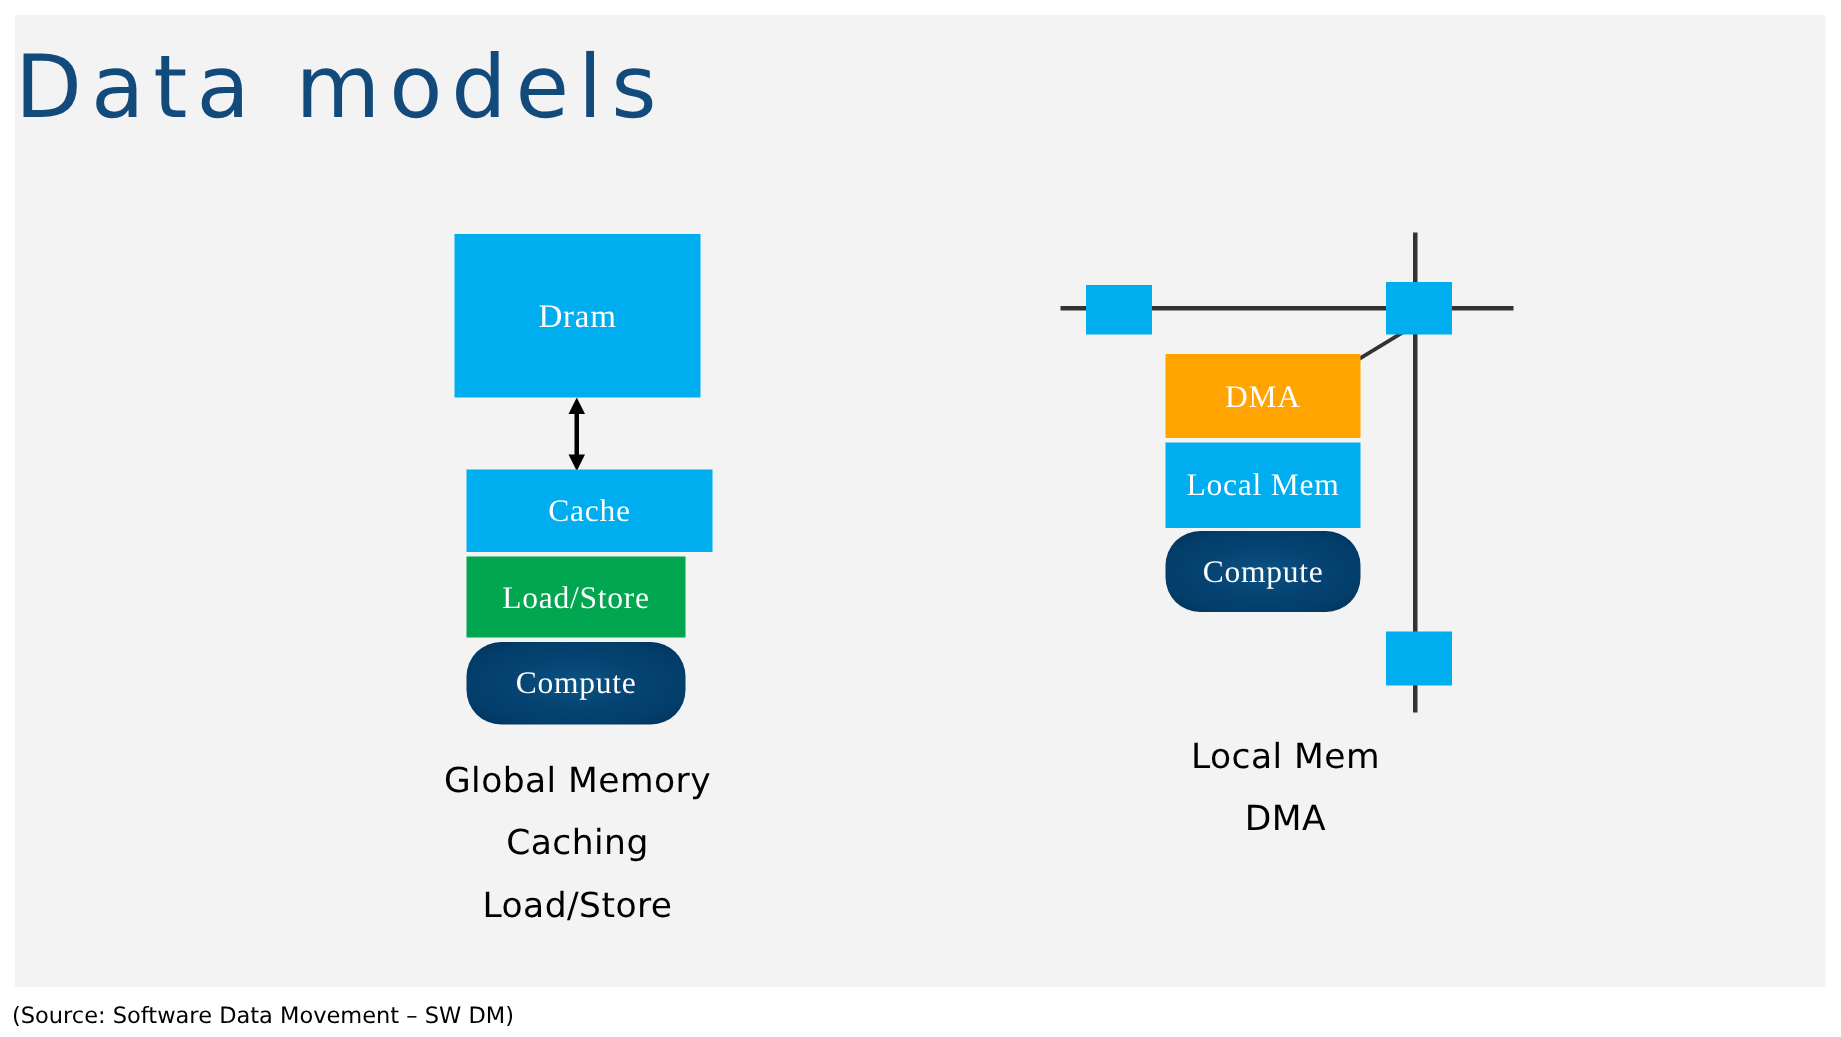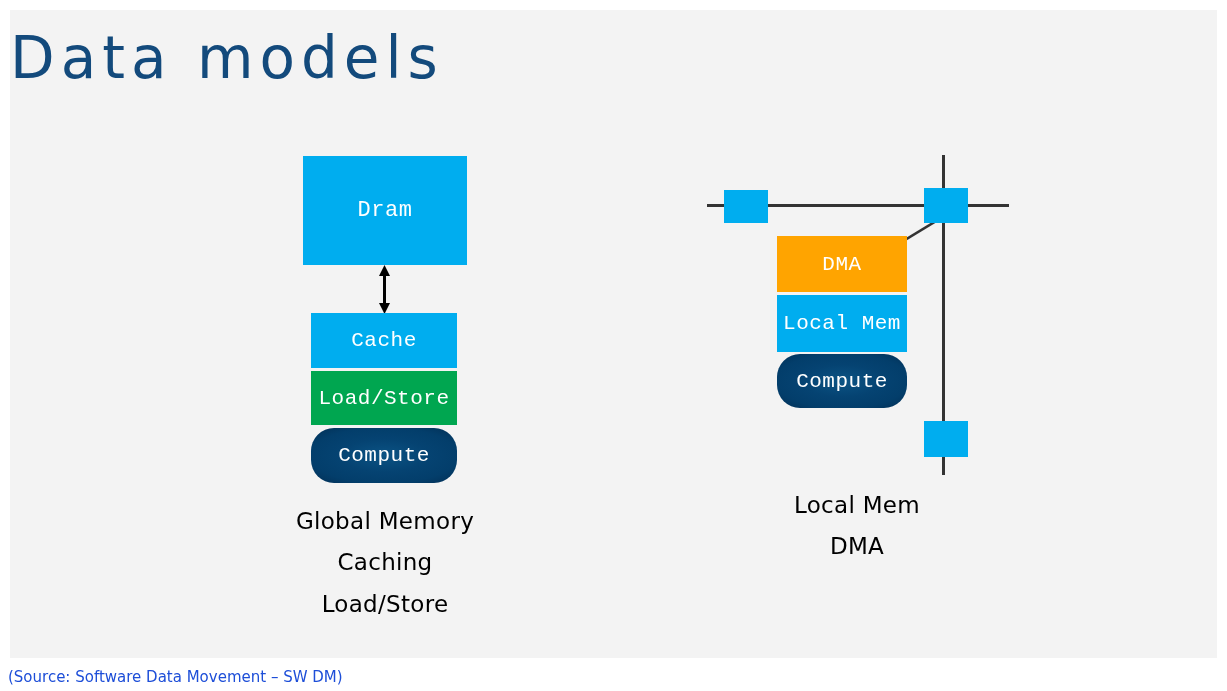--- a/index.html
+++ b/index.html
@@ -43,40 +43,40 @@
     font-weight: 400;
     letter-spacing: 6px;
     white-space: nowrap;
   }
 
   
   .blk {
     position: absolute;
     box-sizing: border-box;
     color: #ffffff;
-    font-family: Liberation Mono, monospace;
+    font-family: Liberation Serif, serif;
     font-size: 21px;
     display: flex;
     align-items: center;
     justify-content: center;
     text-align: center;
     letter-spacing: 0.5px;
     white-space: nowrap;
   }
   .blk.cyan  { background: #00adef; }
   .blk.green { background: #00a650; }
   .blk.navy  {
     background: radial-gradient(ellipse at 50% 50%, #0b5384 0%, #054372 42%, #033e6b 72%, #022f55 100%);
     border-radius: 23px;
   }
   .blk.orange { background: #ffa400; }
 
   
   .left-dram   { left: 293px; top: 146px;  width: 164px; height: 109px; font-size: 22px; }
-  .left-cache  { left: 301px; top: 303px;  width: 146px; height: 55px; }
+  .left-cache  { left: 301px; top: 303px;  width: 164px; height: 55px; }
   .left-ls     { left: 301px; top: 361px;  width: 146px; height: 54px; }
   .left-comp   { left: 301px; top: 418px;  width: 146px; height: 55px; }
 
   
   .arrow-vert {
     position: absolute;
     left: 366px;
     top: 255px;
     width: 17px;
     height: 49px;
@@ -131,21 +131,21 @@
 
   .cap-r-0 { top: 482px; }
   .cap-r-1 { top: 523px; }
   .cap-r-2 { top: 565px; }
 
   
   .source-note {
     position: absolute;
     left: 8px;
     top: 668px;
-    color: #1d4ed8;
+    color: #000000;
     font-family: "DejaVu Sans", sans-serif;
     font-size: 15px;
     white-space: nowrap;
   }
 </style>
 </head>
 <body>
 
 <div id="slide-root">
   <div class="slide-canvas">

